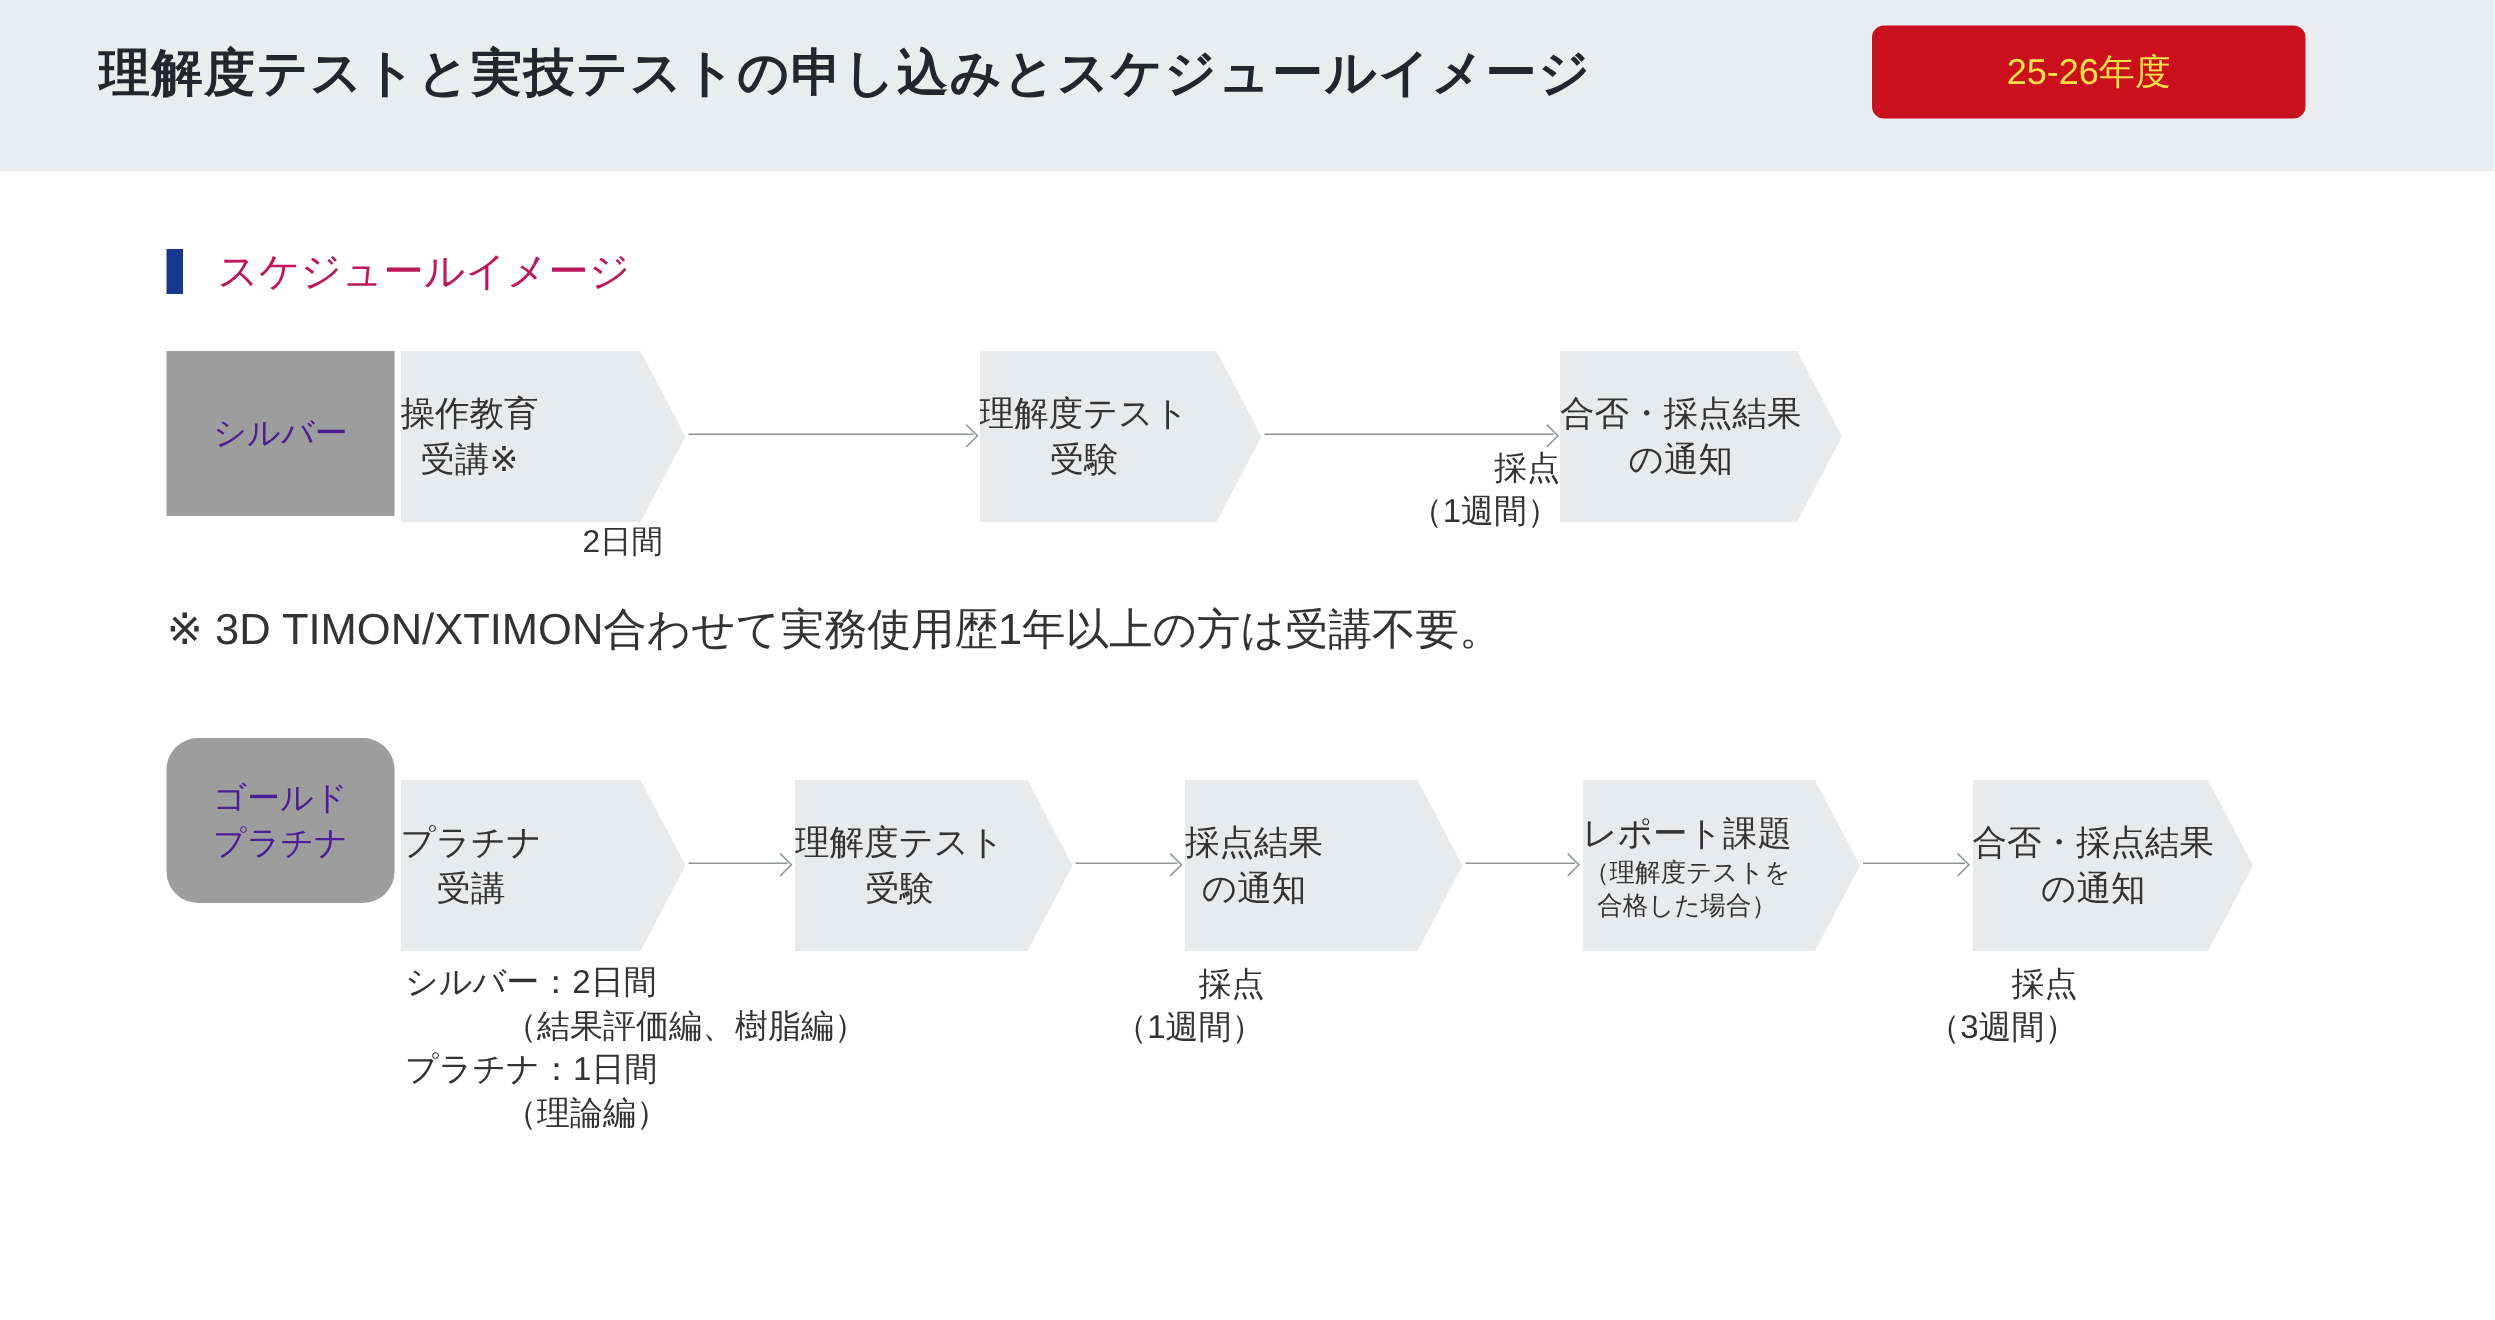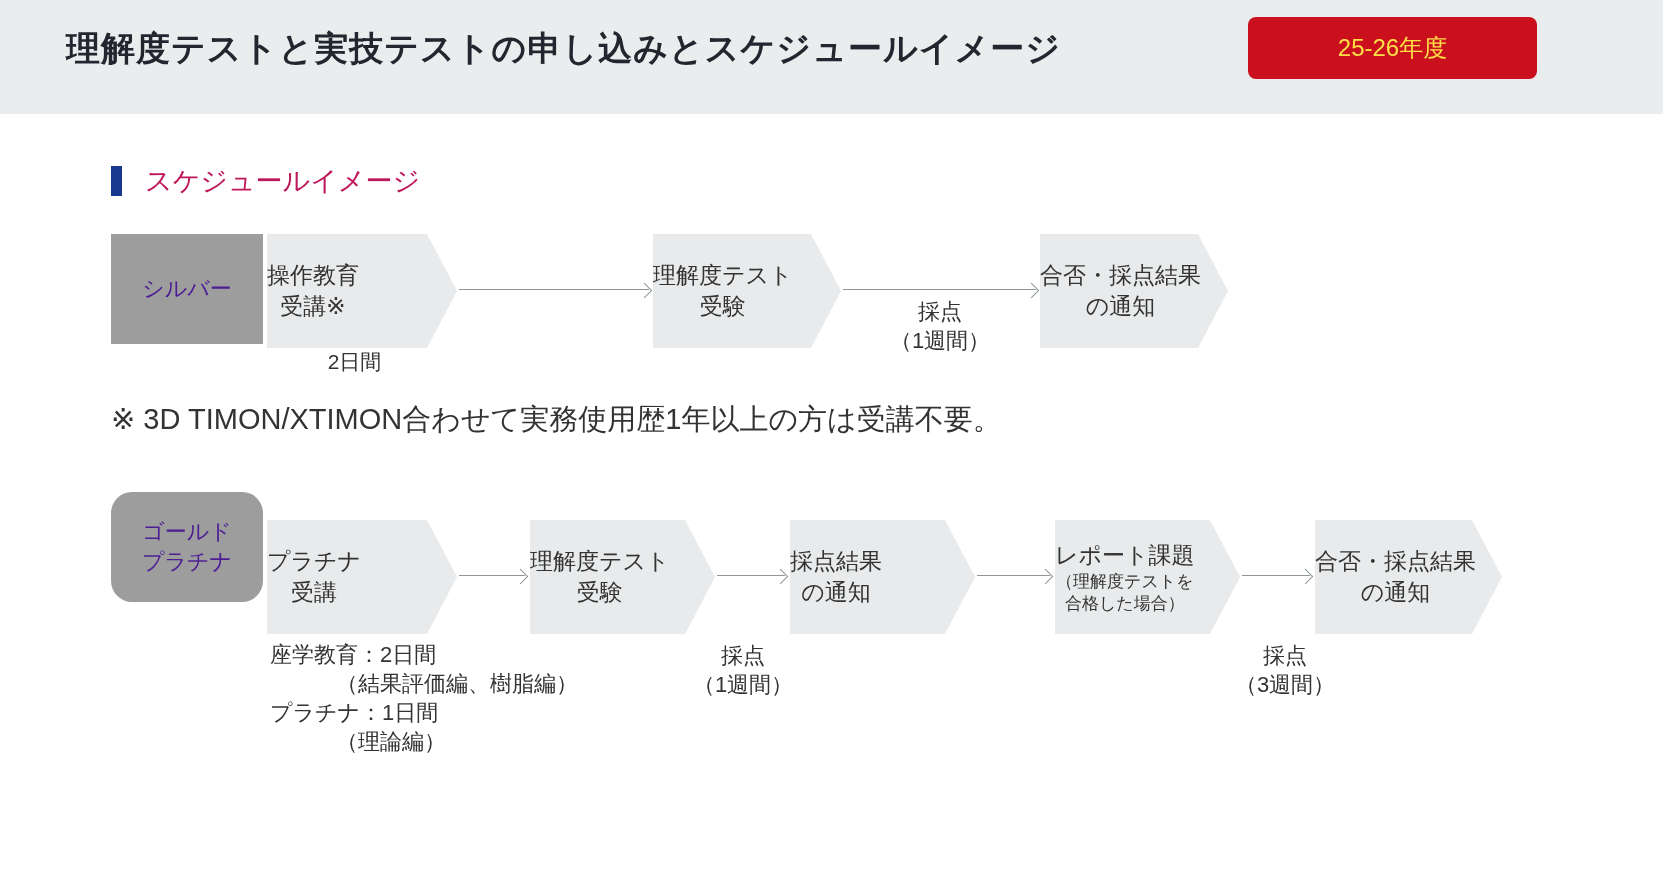--- a/index.html
+++ b/index.html
@@ -26,21 +26,21 @@
   .chev .txt { white-space:pre-line; text-align:center; font-size:23px; line-height:31px; color:#333; }
   .chev .txt-sm { white-space:pre-line; text-align:center; font-size:17px; line-height:22px; color:#333; }
   .chev .stack { display:flex; flex-direction:column; align-items:center; }
 
   .arrow { position:absolute; height:0; border-top:1.5px solid var(--arrow-gray,#8f9698); }
   .arrow::after { content:""; position:absolute; right:-1px; top:-5px; width:10px; height:10px;
                   border-top:1.5px solid var(--arrow-gray,#8f9698); border-right:1.5px solid var(--arrow-gray,#8f9698);
                   transform:rotate(45deg); }
 
   .sub-label { position:absolute; white-space:pre-line; font-size:22px; line-height:29px; color:#333; }
-  .centered { text-align:center; }
+  .centered { text-align:right; }
   .note { position:absolute; font-size:29px; color:#333; }
 </style>
 </head>
 <body>
 
 <div class="slide">
 
   <div class="header">
     <div class="page-title">理解度テストと実技テストの申し込みとスケジュールイメージ</div>
     <div class="year-badge">25-26年度</div>
@@ -108,21 +108,21 @@
     </span>
   </div>
 
   <div class="arrow" style="left:1242px; top:575px; width:68px;"></div>
 
   <div class="chev" style="left:1315px; top:520px; width:187px;">
     <span class="txt">合否・採点結果
 の通知</span>
   </div>
 
-  <div class="sub-label" style="left:270px; top:640px;">座学教育：2日間
+  <div class="sub-label" style="left:270px; top:640px;">シルバー：2日間
 　　　（結果評価編、樹脂編）
 プラチナ：1日間
 　　　（理論編）</div>
   <div class="sub-label centered" style="left:643px; top:641px; width:200px;">採点
 （1週間）</div>
   <div class="sub-label centered" style="left:1185px; top:641px; width:200px;">採点
 （3週間）</div>
 
 </div>
 

